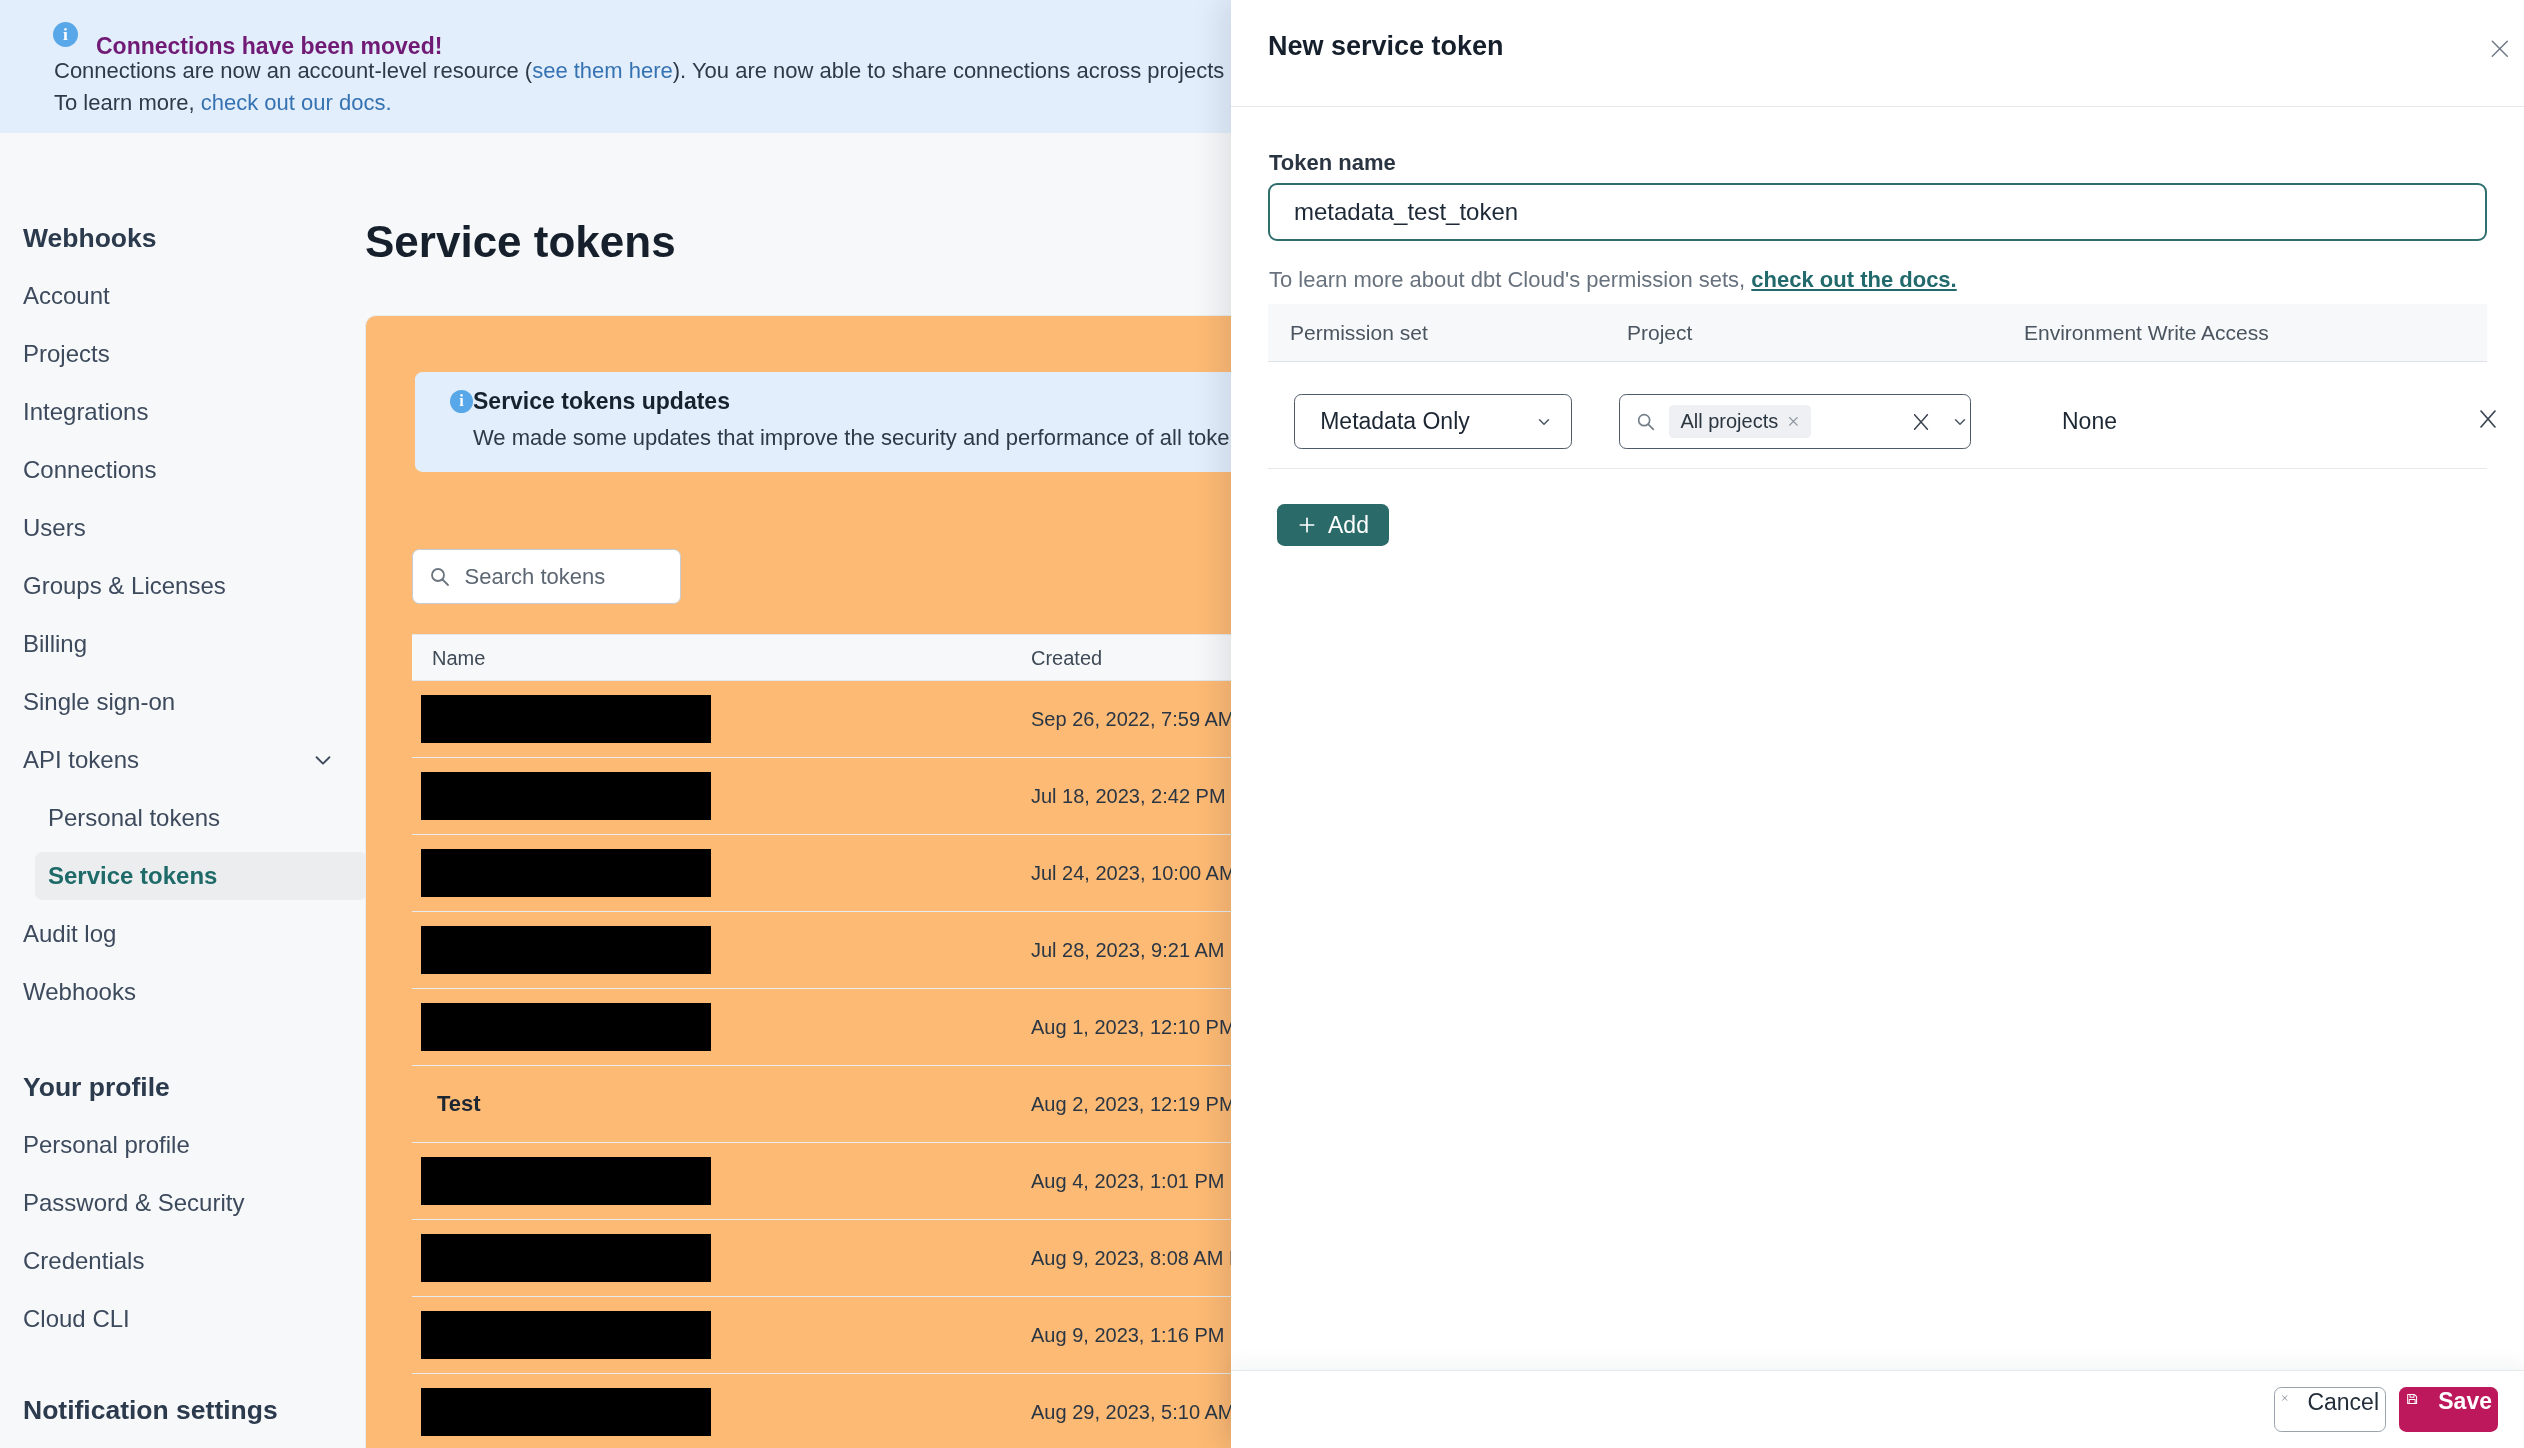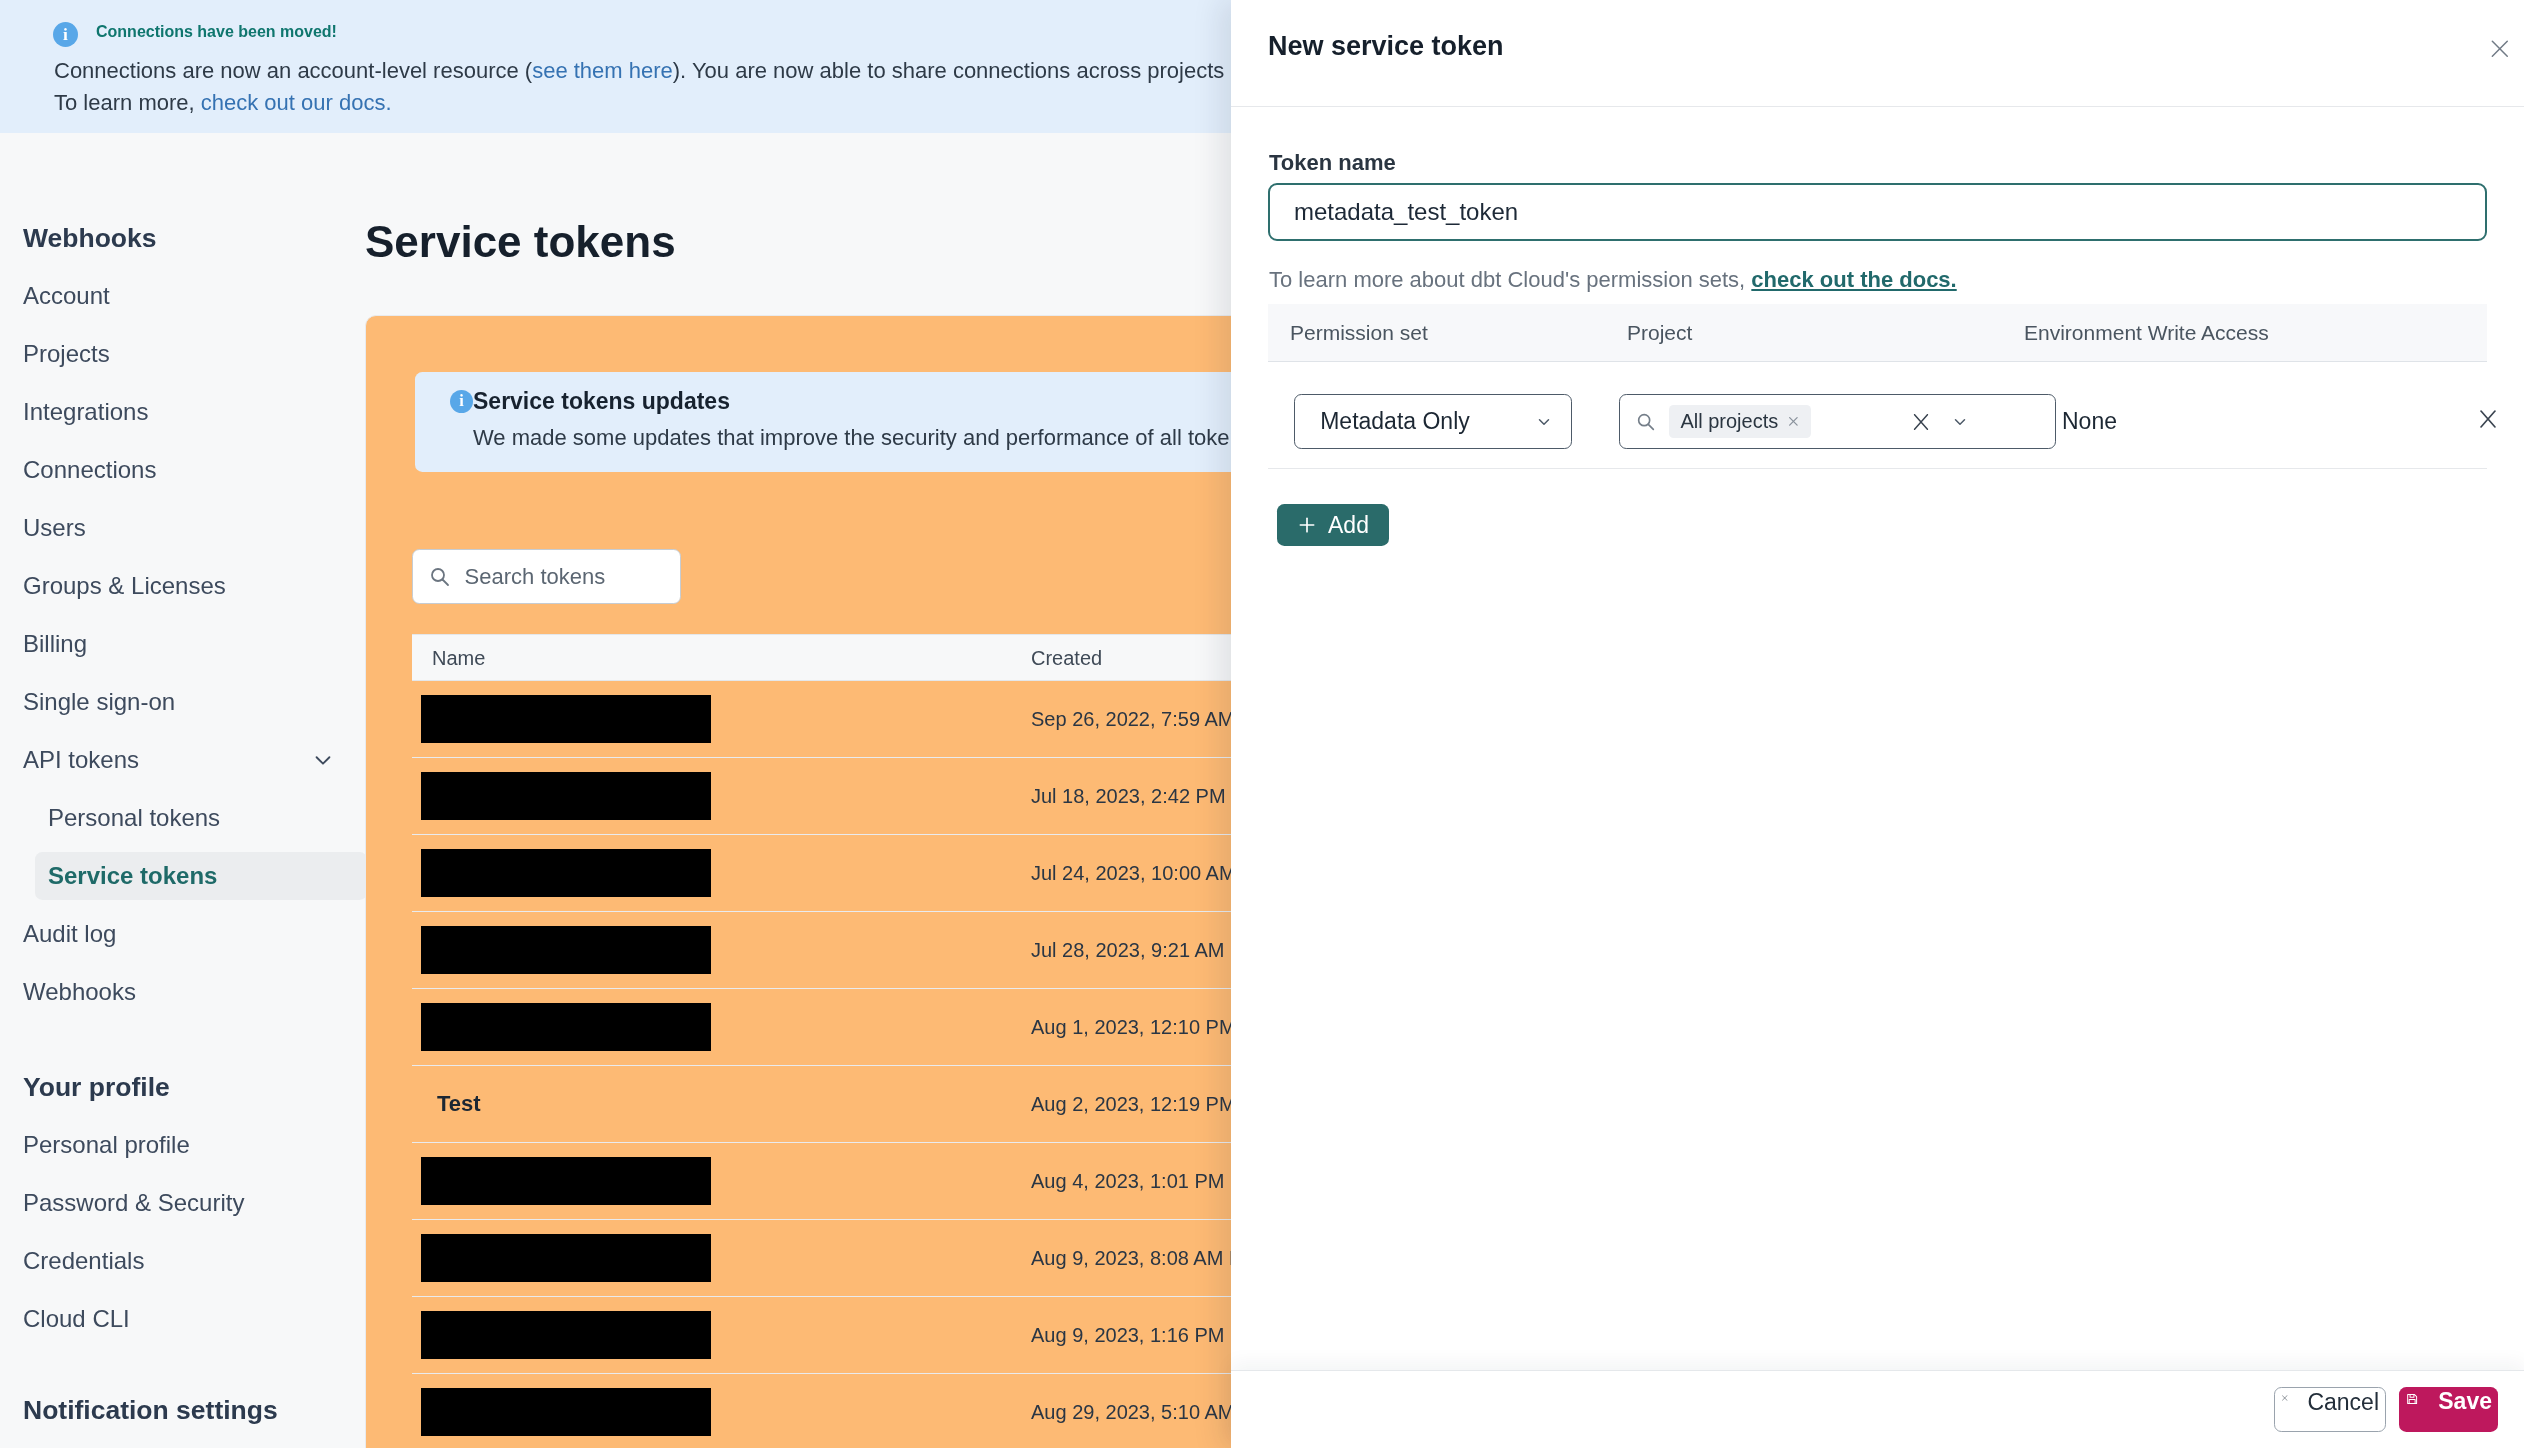--- a/index.html
+++ b/index.html
@@ -10,21 +10,21 @@
     font-family:"Liberation Sans","DejaVu Sans",sans-serif;
   }
   svg { display:block; }
 
   
   .banner { position:absolute; left:0; top:0; width:2525px; height:133px; background:#e2eefb; z-index:1; }
   .banner .info-icon { position:absolute; left:53px; top:22px; }
   .info-icon { width:25px; height:25px; border-radius:50%; background:#58a7e8; color:#fff;
     display:flex; align-items:center; justify-content:center; }
   .info-icon::after { content:"i"; font-family:"Liberation Serif","DejaVu Serif",serif; font-weight:700; font-size:17.4px; line-height:1; }
-  .banner-title { position:absolute; left:96px; top:23px; font-size:16px; font-weight:700; color:#0f766e; white-space:nowrap; }
+  .banner-title { position:absolute; left:96px; top:33px; font-size:23px; font-weight:700; color:#701a75; white-space:nowrap; }
   .banner-line { position:absolute; left:54px; font-size:22px; color:#2e3a47; white-space:nowrap; }
   .banner-line.l1 { top:58px; }
   .banner-line.l2 { top:90px; }
   .blue-link { color:#3572b2; cursor:pointer; }
 
   
   .sidebar { position:absolute; left:23px; top:209px; width:331px; z-index:2; }
   .side-row { height:58px; display:flex; align-items:center; font-size:24px; color:#3d4a5d; position:relative; }
   .side-row.head { font-size:26.5px; font-weight:700; color:#2c3a4e; }
   .side-row.sub { padding-left:25px; }
@@ -73,21 +73,21 @@
   .teal-link { color:#21696b; text-decoration:underline; font-weight:600; cursor:pointer; }
   .perm-band { position:absolute; left:37px; top:304px; width:1219px; height:58px; background:#f7f8fa;
     border-bottom:0.9px solid #dfe3e8; }
   .perm-band .bh { position:absolute; top:50%; transform:translateY(-50%); font-size:21px; color:#4a5560; white-space:nowrap; }
   .bh.c1 { left:22px; } .bh.c2 { left:359px; } .bh.c3 { left:756px; }
   .perm-row { position:absolute; left:37px; top:363px; width:1219px; height:106px; border-bottom:0.9px solid #e6e8eb; }
   .select { position:absolute; top:31px; height:55px; border:1.8px solid #4d5a68; border-radius:7.3px; background:#fff;
     display:flex; align-items:center; cursor:pointer; }
   .select.perm { left:25.6px; width:278px; padding:0 18px 0 25.6px; }
   .select.perm .sel-text { font-size:23px; color:#1c2733; flex:1; }
-  .multiselect { left:351px; width:437px; padding:0 12.8px 0 14.6px; }
+  .multiselect { left:351px; width:352px; padding:0 12.8px 0 14.6px; }
   .chip { display:flex; align-items:center; background:#eef0f3; border-radius:4.6px; height:33px; padding:0 11px;
     margin-left:12.8px; }
   .chip-label { font-size:20px; color:#2a3540; }
   .ms-clear { position:absolute; left:290px; } .ms-chev { position:absolute; left:331px; }
   .none-text { position:absolute; left:794px; top:58px; transform:translateY(-50%); font-size:23px; color:#1c2733; }
   .row-remove { position:absolute; left:1208px; top:44px; cursor:pointer; }
   .add-btn { position:absolute; left:46px; top:488px; height:42px; padding:0 20px; background:#2a6b6a; border:none;
     border-radius:7.3px; color:#fff; font-size:23px; font-family:inherit; display:flex; align-items:center; gap:11px; cursor:pointer;margin-top:16px; }
   .drawer-footer { position:absolute; left:0; bottom:0; width:100%; height:79px; background:#fff;
     border-top:0.9px solid #e5e8eb; box-shadow:0 -7.3px 18px rgba(23,36,54,0.05); }

